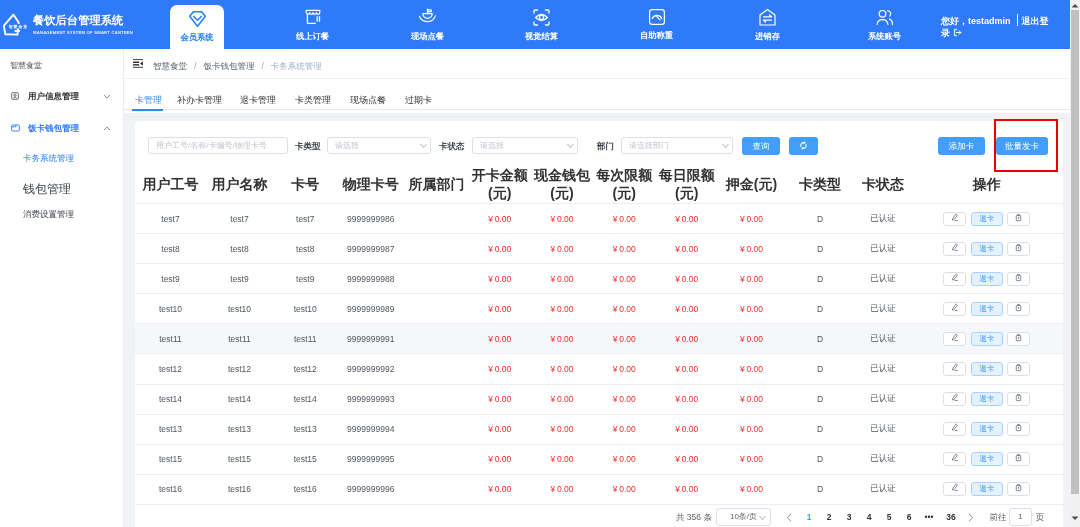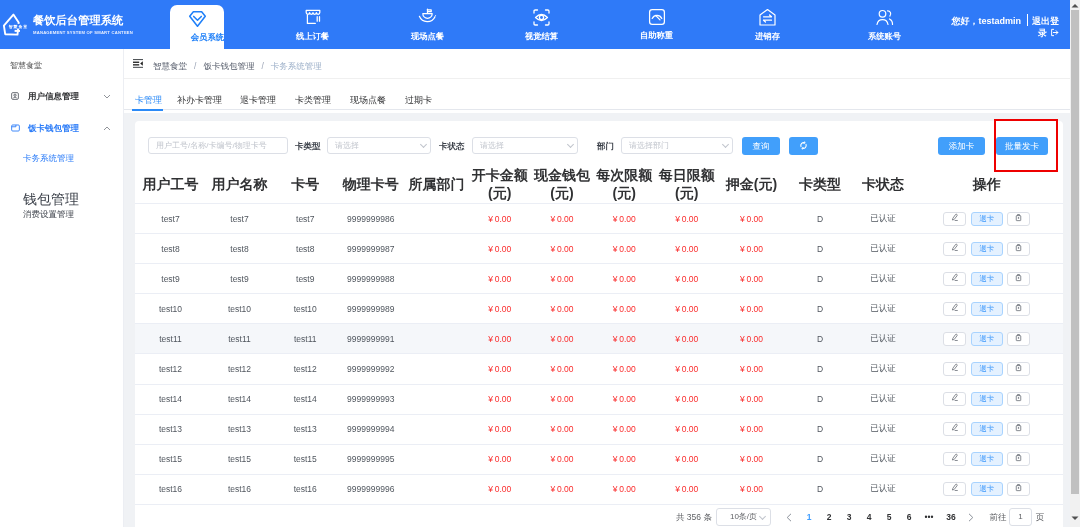--- a/index.html
+++ b/index.html
@@ -9,23 +9,23 @@
 
 
 #hd { position:absolute; left:0; top:0; width:1070px; height:49px; background:#2f7af8; }
 #logo { position:absolute; left:0px; top:8px; }
 #title { position:absolute; left:33px; top:13px; color:#fff; font-size:11.2px; font-weight:bold; letter-spacing:0.1px; white-space:nowrap; }
 #subtitle { position:absolute; left:33px; top:30px; color:#e8efff; font-size:4.2px; font-weight:bold; letter-spacing:0.2px; white-space:nowrap; }
 #acttab { position:absolute; left:170px; top:5px; width:54px; height:44px; background:#fff; border-radius:7px 7px 0 0; }
 .nav { position:absolute; top:0; width:80px; height:48px; text-align:center; }
 .nav svg { display:block; margin:8px auto 0; }
 .nav .t { display:block; margin-top:4px; color:#fff; font-size:8.3px; font-weight:bold; white-space:nowrap; }
-#acttab .t { color:#2080f8;text-align:right; }
+#acttab .t { color:#2080f8; }
 #acttab svg { margin-top:4px; }
-#hdright { position:absolute; left:941px; top:14px; width:118px; color:#fff; font-size:9px; font-weight:bold; text-align:right; line-height:11.5px; }
+#hdright { position:absolute; left:941px; top:14px; width:118px; color:#fff; font-size:9px; font-weight:bold; text-align:left; line-height:11.5px; }
 
 
 #side { position:absolute; left:0; top:49px; width:124px; height:478px; background:#fff; border-right:1px solid #eceef3; }
 .sitem { position:absolute; left:0; width:124px; white-space:nowrap; }
 
 
 #bc { position:absolute; left:124px; top:49px; width:946px; height:30px; background:#fff; border-bottom:1px solid #f0f0f0; }
 #tabs { position:absolute; left:124px; top:79px; width:946px; height:34px; background:#fff; }
 #tabline { position:absolute; left:124px; top:109px; width:946px; height:1px; background:#e4e7ed; }
 .tab { position:absolute; top:9px; font-size:9px; color:#303133; white-space:nowrap; }
@@ -159,21 +159,21 @@
     <svg width="9" height="8" viewBox="0 0 11 9" fill="none" stroke="#2d7df8" stroke-width="1.1" style="position:absolute;left:11px;top:1px;">
       <rect x="0.8" y="0.8" width="9.4" height="7.4" rx="1.3"></rect>
       <path d="M0.8 3 H6 M6 0.8 V3"></path>
     </svg>
     <span style="position:absolute;left:28px;top:0;font-size:8.5px;font-weight:bold;color:#2d7df8;">饭卡钱包管理</span>
     <svg width="8" height="5" viewBox="0 0 8 5" fill="none" stroke="#909399" stroke-width="1" style="position:absolute;left:103px;top:3px;">
         <path d="M1 4 L4 1 L7 4"></path>
       </svg>
   </div>
   <div class="sitem" style="top:153px; left:23px; font-size:8.5px; color:#2d7df8;">卡务系统管理</div>
-  <div class="sitem" style="top:191px; left:23px; font-size:14px; color:#3a3f48;">钱包管理</div>
+  <div class="sitem" style="top:181px; left:23px; font-size:12px; color:#3a3f48;">钱包管理</div>
   <div class="sitem" style="top:209px; left:23px; font-size:8.5px; color:#3a3f48;">消费设置管理</div>
 
   <div id="bc"></div>
   <svg width="10" height="9" viewBox="0 0 10 9" style="position:absolute;left:133px;top:59px;">
     <rect x="0" y="0" width="10" height="1.1" fill="#515559"></rect>
     <rect x="0" y="2.6" width="6.2" height="1.3" fill="#1d1d1d"></rect>
     <rect x="0" y="5.2" width="6.2" height="1.3" fill="#1d1d1d"></rect>
     <rect x="0" y="7.8" width="10" height="1.1" fill="#515559"></rect>
     <path d="M9.8 2.3 V6.8 L7.2 4.55 Z" fill="#1d1d1d"></path>
   </svg>

